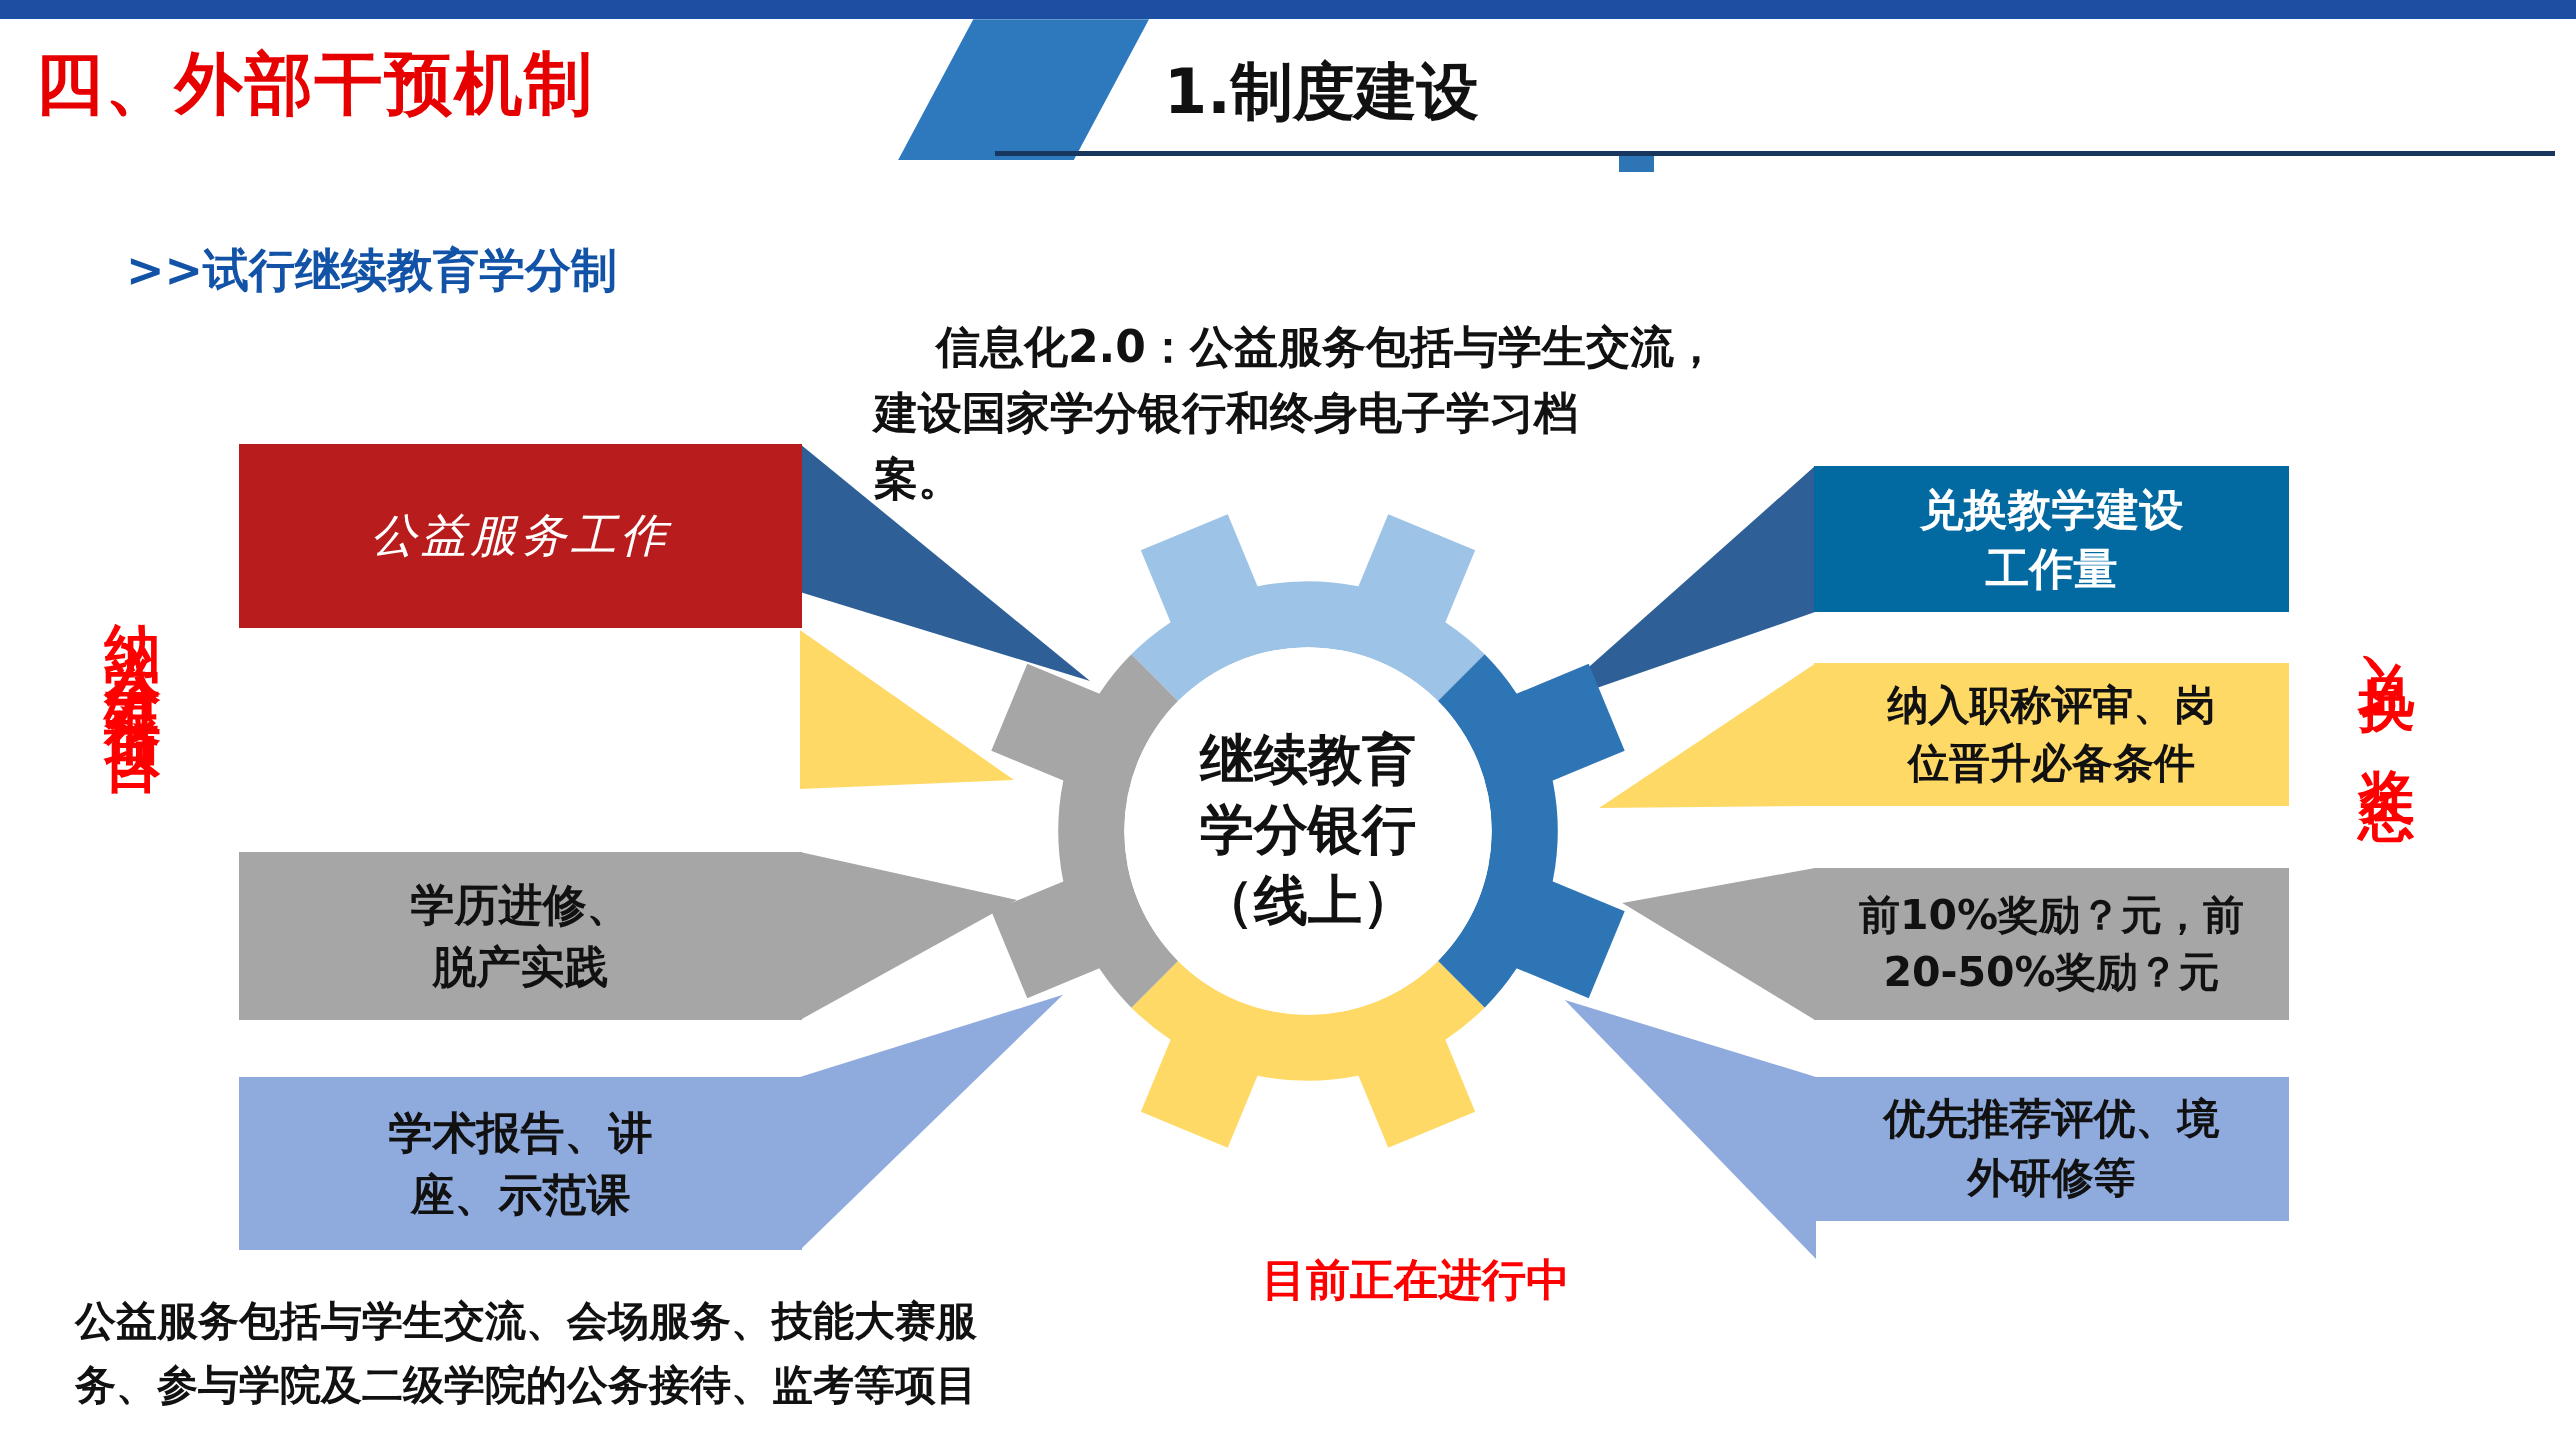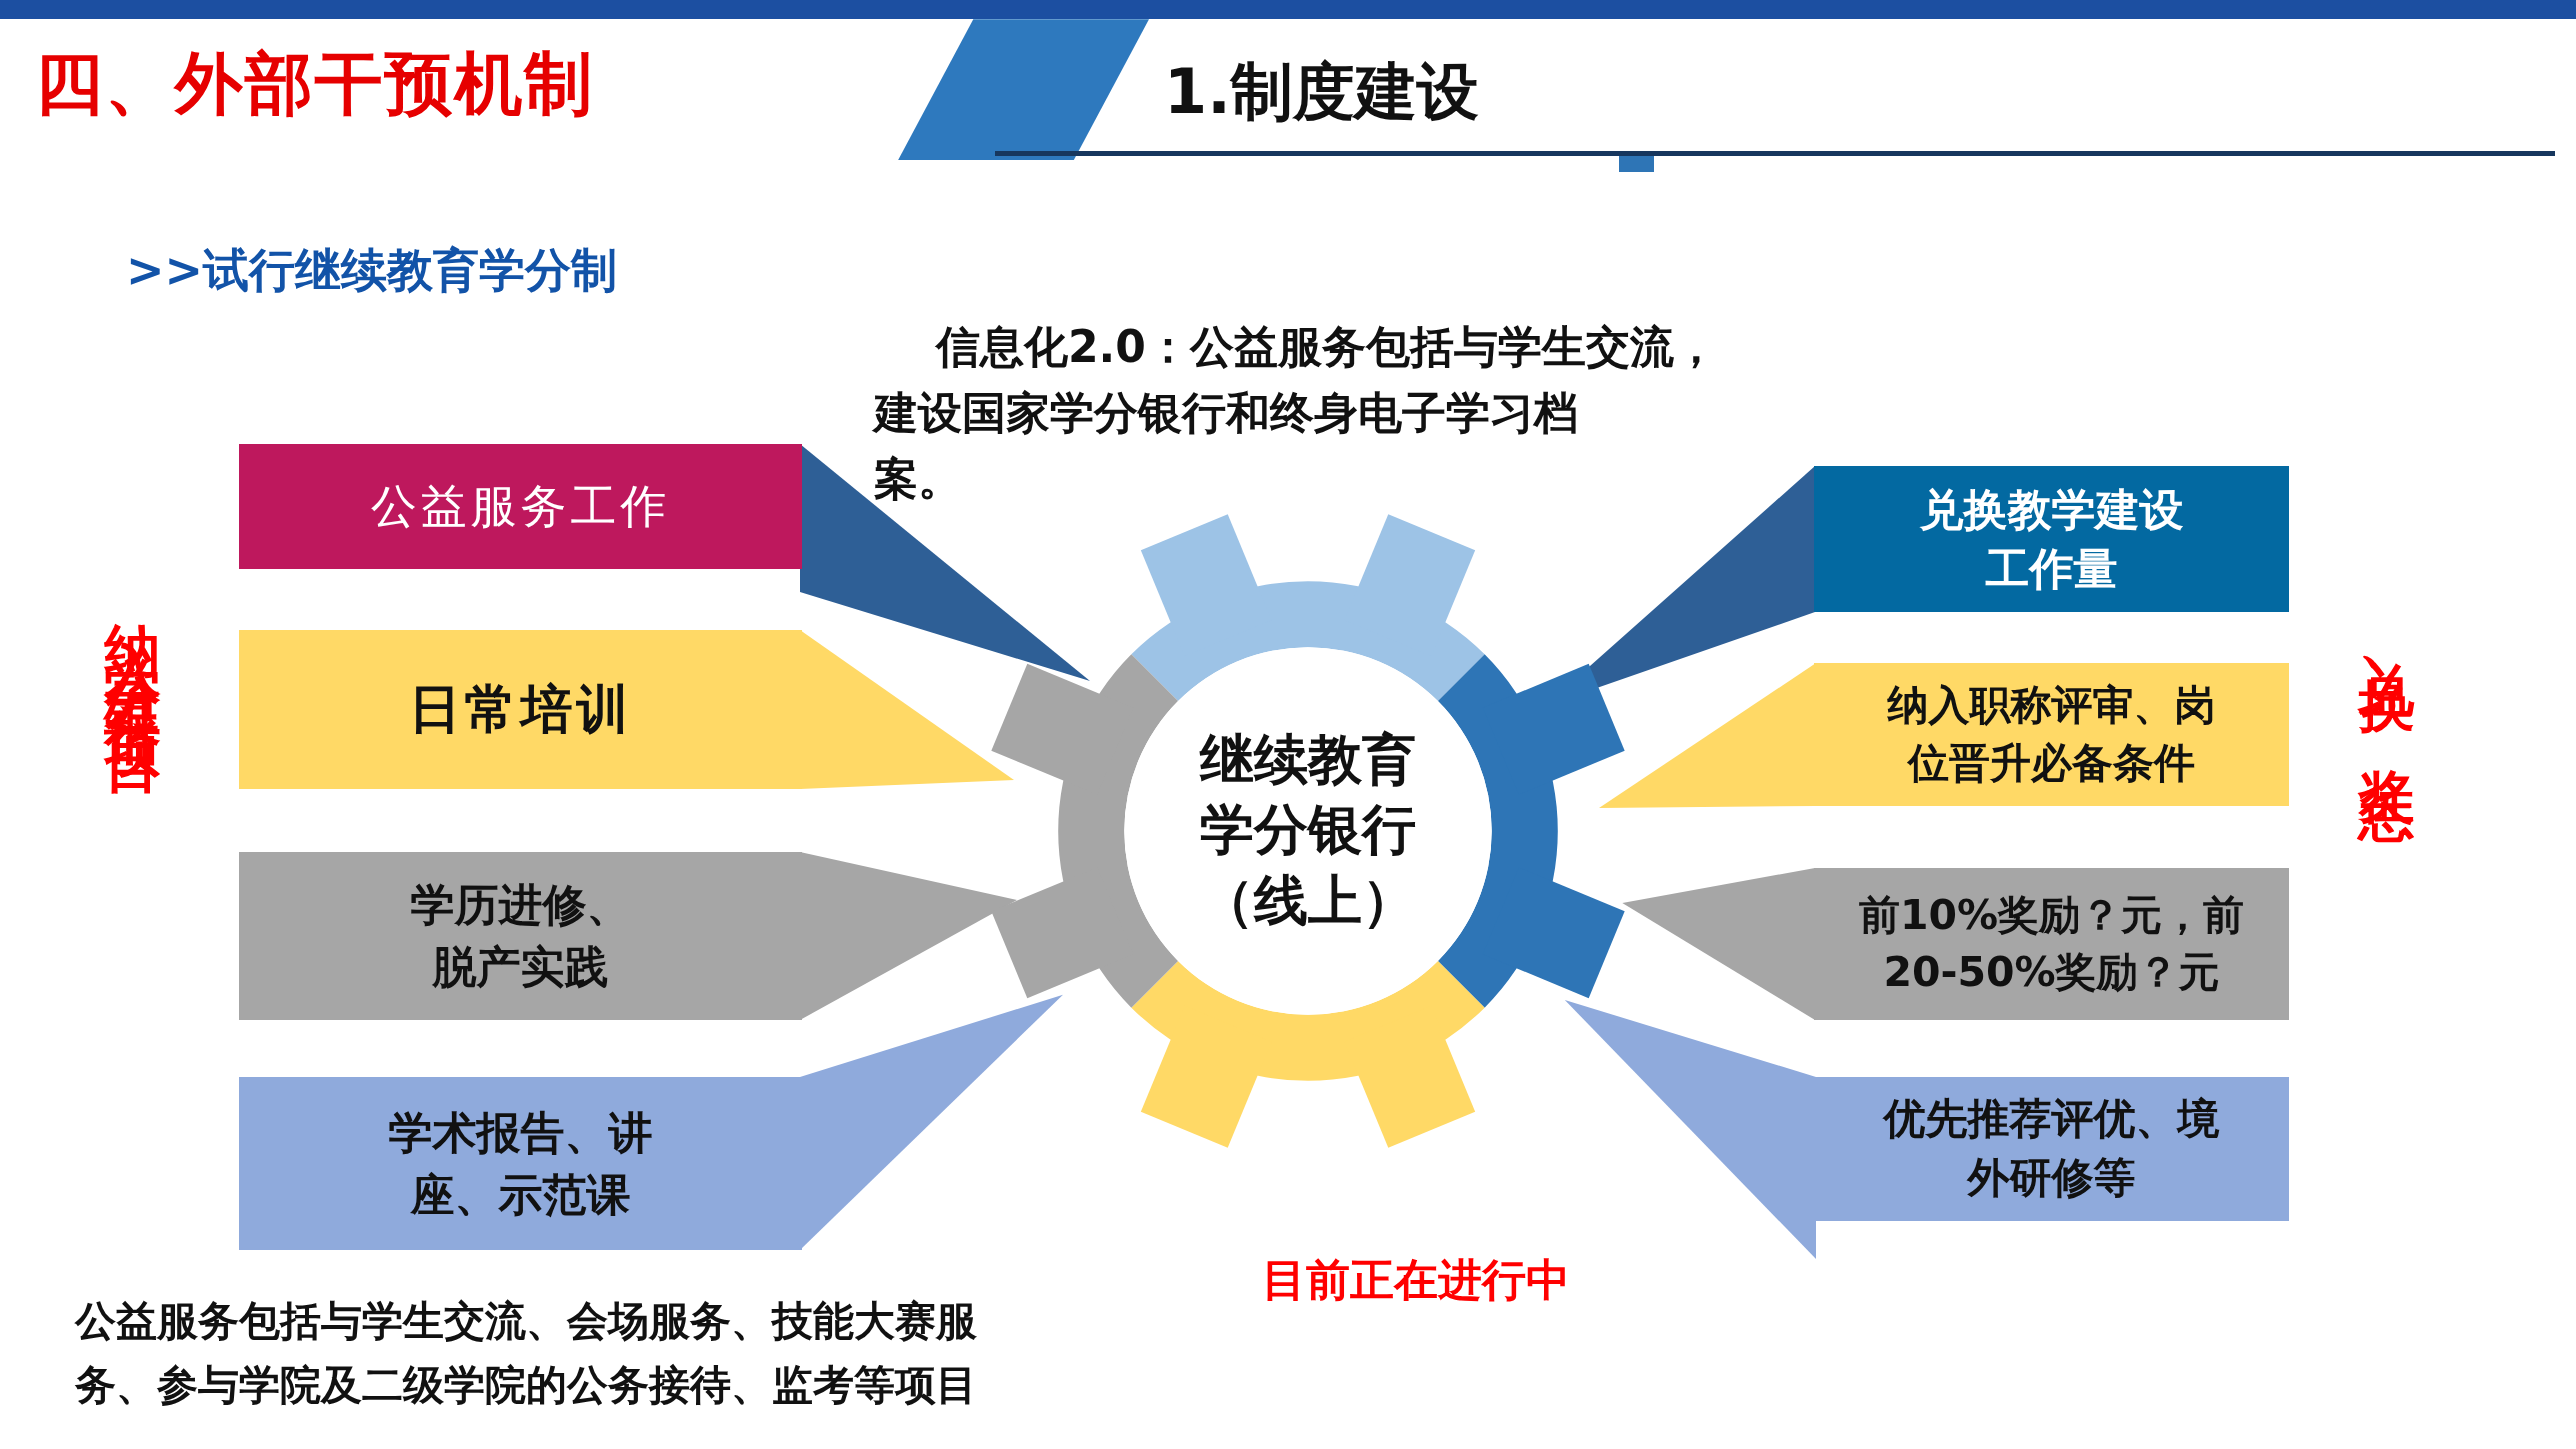--- a/index.html
+++ b/index.html
@@ -50,25 +50,22 @@
 
   <div class="abs" style="left:1545px;top:466px;width:270px;height:259px;background:#2E5F96;
               clip-path:polygon(270px 0px,270px 146px,0px 240px);"></div>
   <div class="abs" style="left:1599px;top:663px;width:217px;height:159px;background:#FFD966;
               clip-path:polygon(217px 0px,217px 143px,0px 145px);"></div>
   <div class="abs" style="left:1603px;top:868px;width:212px;height:155px;background:#A6A6A6;
               clip-path:polygon(212px 0px,212px 152px,19.3px 35px);"></div>
   <div class="abs" style="left:1560px;top:976px;width:256px;height:283px;background:#8FAADC;
               clip-path:polygon(256px 101px,256px 283px,4.8px 24px);"></div>
 
-  <div class="abs banner" style="left:239px;top:444px;width:563px;height:125px;background:#be185d;">
+  <div class="abs banner" style="left:239px;top:444px;width:563px;height:184px;background:#b91c1c;font-style:italic;">
     <span class="ml" style="font-size:46px;font-weight:500;color:#ffffff;letter-spacing:3.9px;">公益服务工作</span>
-  </div>
-  <div class="abs banner" style="left:239px;top:630px;width:563px;height:159px;background:#FFD966;">
-    <span class="ml" style="font-size:52px;font-weight:bold;color:#111111;letter-spacing:3.9px;">日常培训</span>
   </div>
   <div class="abs banner" style="left:239px;top:852px;width:563px;height:168px;background:#A6A6A6;">
     <span class="ml" style="font-size:44px;font-weight:bold;color:#111111;line-height:1.4;">学历进修、
 脱产实践</span>
   </div>
   <div class="abs banner" style="left:239px;top:1077px;width:563px;height:173px;background:#8FAADC;">
     <span class="ml" style="font-size:44px;font-weight:bold;color:#111111;line-height:1.4;">学术报告、讲
 座、示范课</span>
   </div>
 

